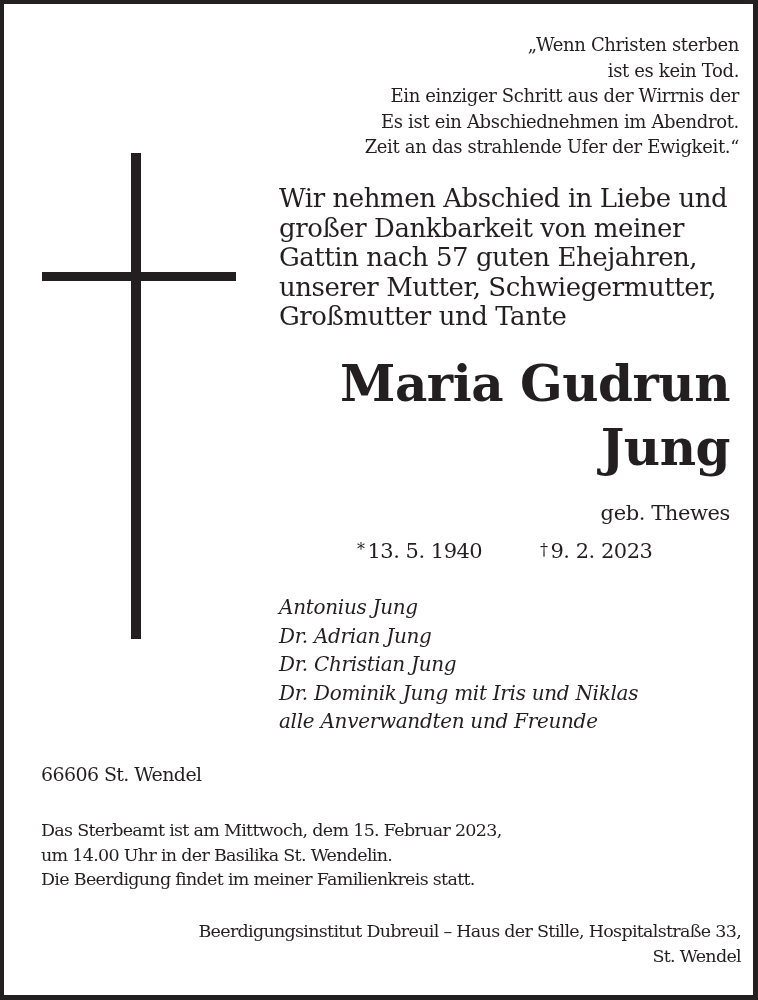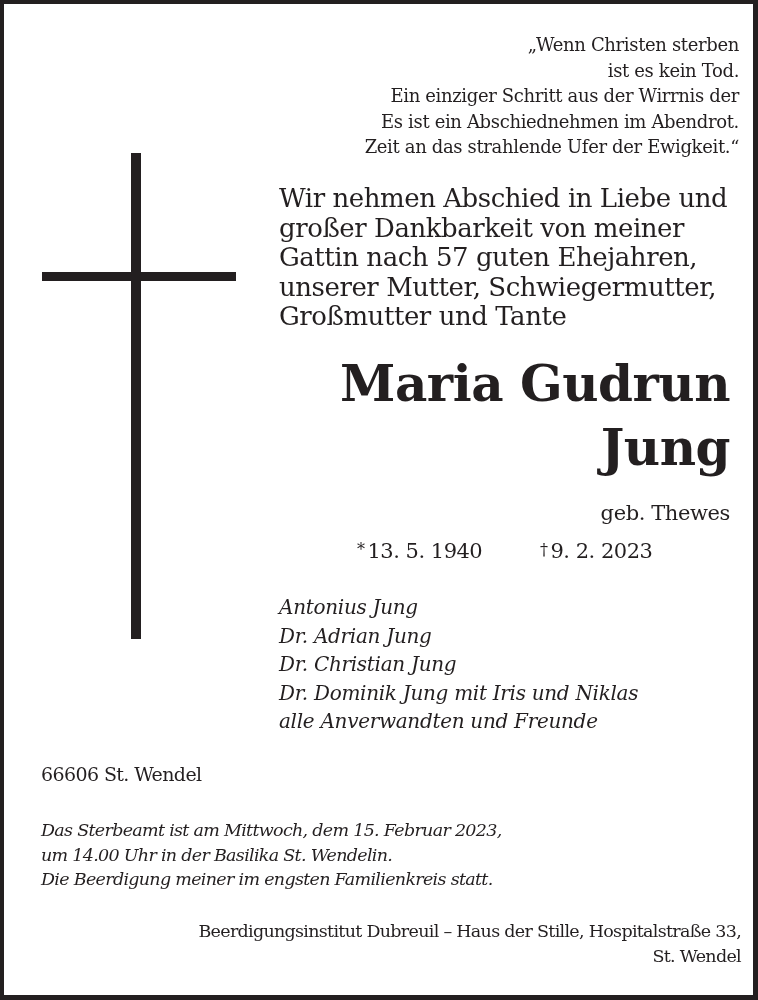--- a/index.html
+++ b/index.html
@@ -128,21 +128,21 @@
     }
     .service {
       position: absolute;
       left: 41px;
       top: 818px;
       width: 700px;
       font-size: 17.5px;
       line-height: 24.5px;
       letter-spacing: -0.7px;
     }
-    .service div { white-space: nowrap; font-style: italic; }
+    .service div { white-space: nowrap; }
     .undertaker {
       position: absolute;
       left: 41px;
       top: 919px;
       width: 700px;
       font-size: 17.5px;
       line-height: 24.5px;
       letter-spacing: -0.7px;
     }
     .undertaker div { white-space: nowrap; text-align: right; }
@@ -194,19 +194,19 @@
   <div>Dr. Christian Jung</div>
   <div>Dr. Dominik Jung mit Iris und Niklas</div>
   <div>alle Anverwandten und Freunde</div>
 </div>
 
 <div class="location">66606 St. Wendel</div>
 
 <div class="service">
   <div>Das Sterbeamt ist am Mittwoch, dem 15. Februar 2023,</div>
   <div>um 14.00 Uhr in der Basilika St. Wendelin.</div>
-  <div>Die Beerdigung meiner im engsten Familienkreis statt.</div>
+  <div>Die Beerdigung findet im meiner Familienkreis statt.</div>
 </div>
 
 <div class="undertaker">
   <div>Beerdigungsinstitut Dubreuil – Haus der Stille, Hospitalstraße 33,</div>
   <div>St. Wendel</div>
 </div>
 
 </body></html>

